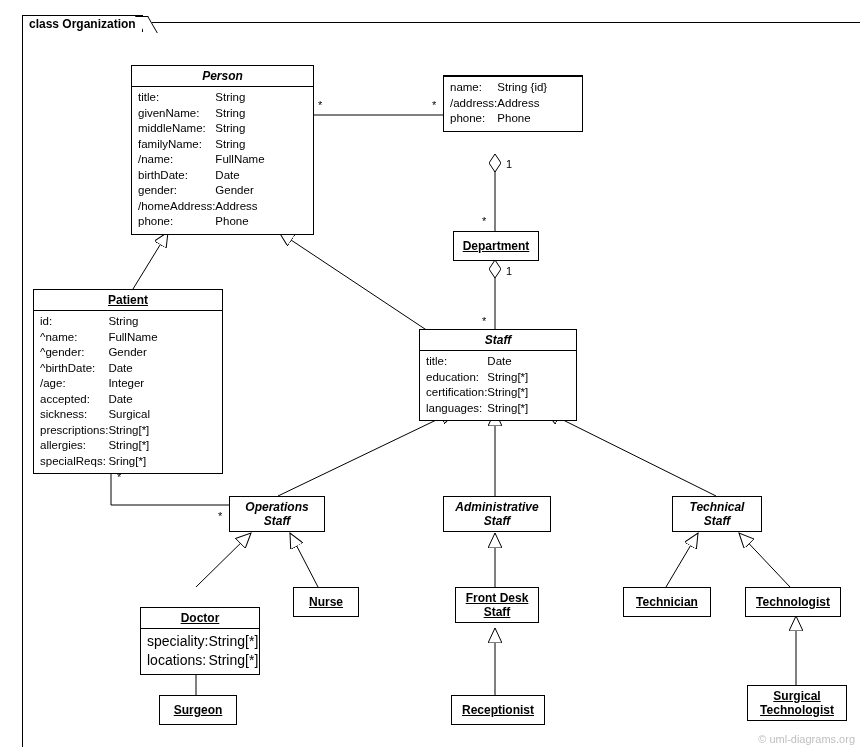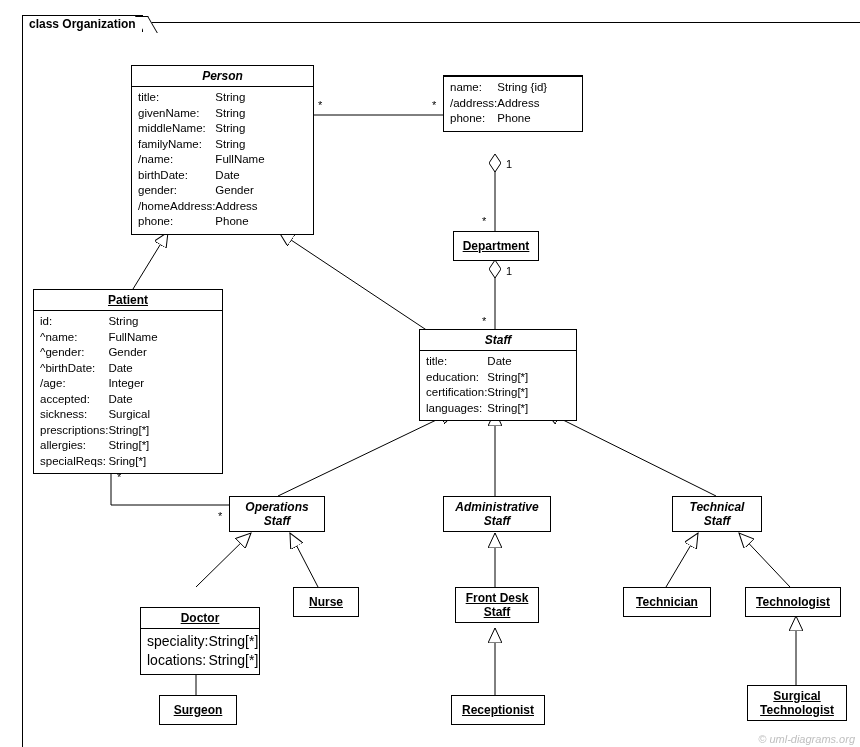--- a/index.html
+++ b/index.html
@@ -75,21 +75,20 @@
     font-size: 11px;
     background: #fff;
     padding: 0 1px;
   }
   .credit {
     position: absolute;
     right: 6px;
     bottom: 3px;
     font-size: 11px;
     color: #bfbfbf;
-    font-style: italic;
   }
 </style>
 </head>
 <body>
 
 <div class="frame">
   <div class="frame-tab">class Organization</div>
 
   <svg class="edges">
     <defs>

